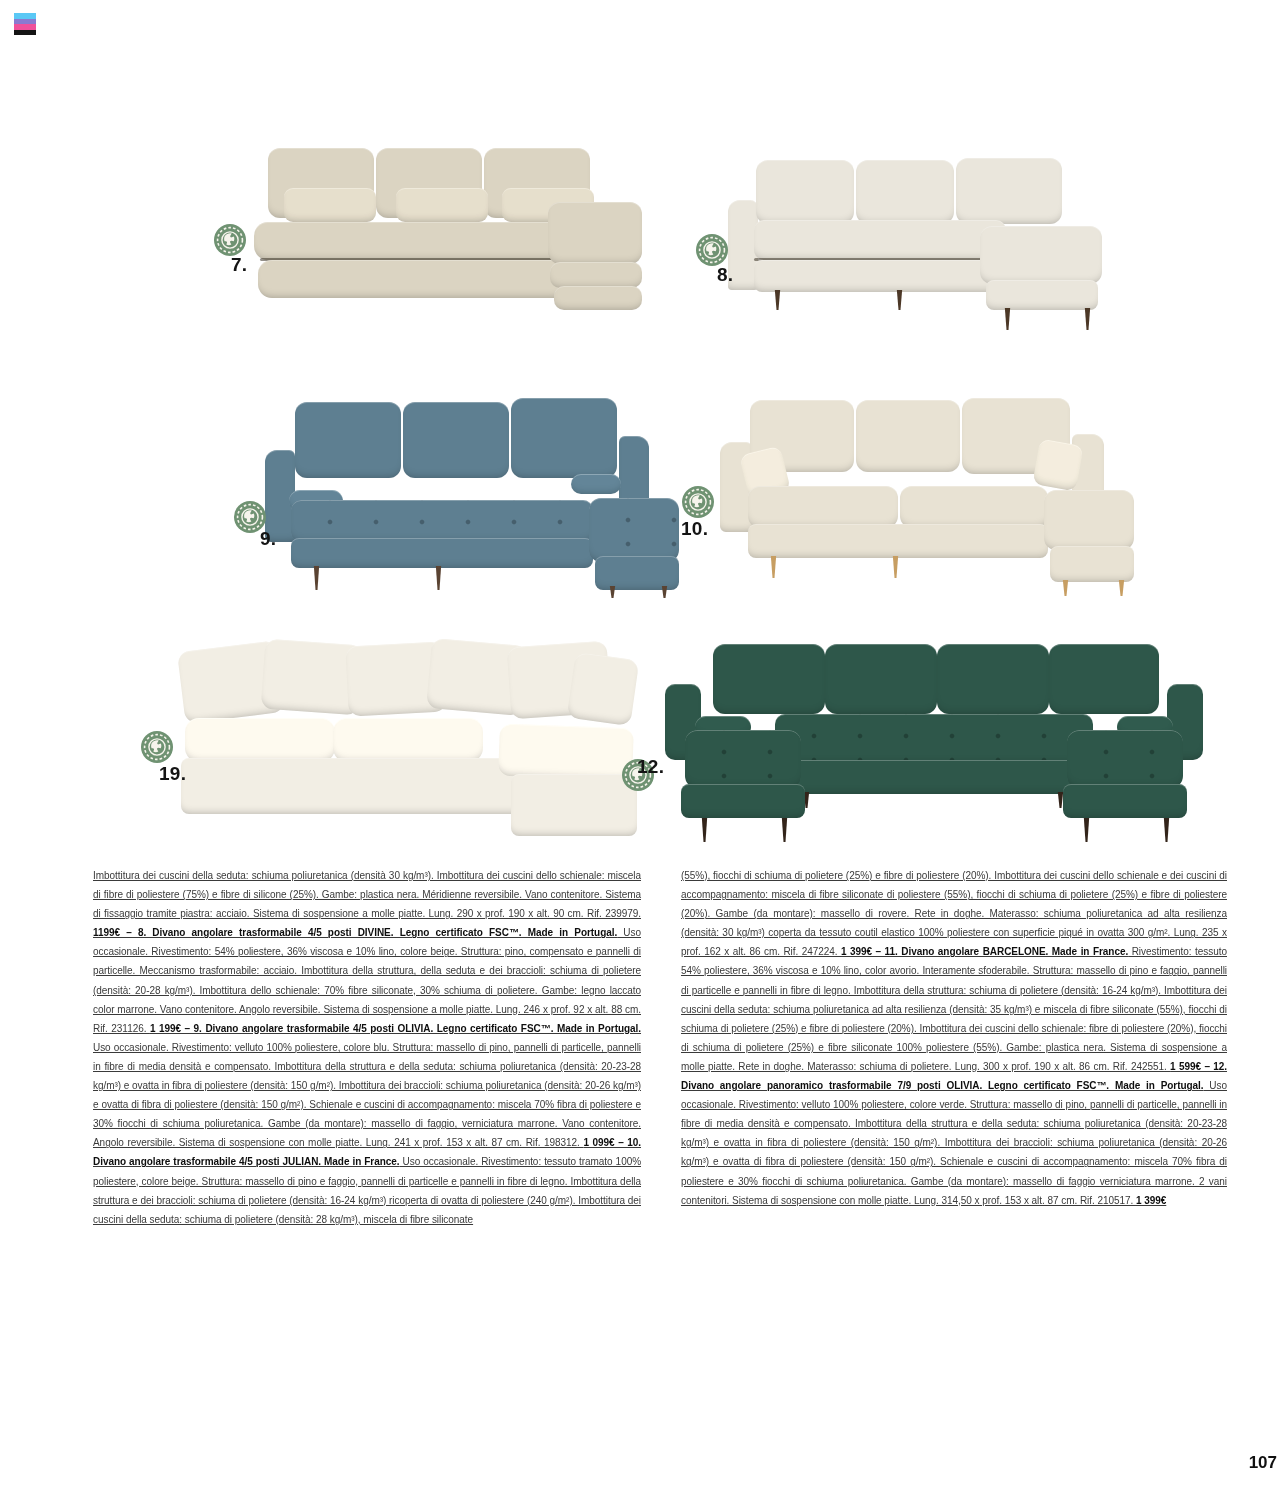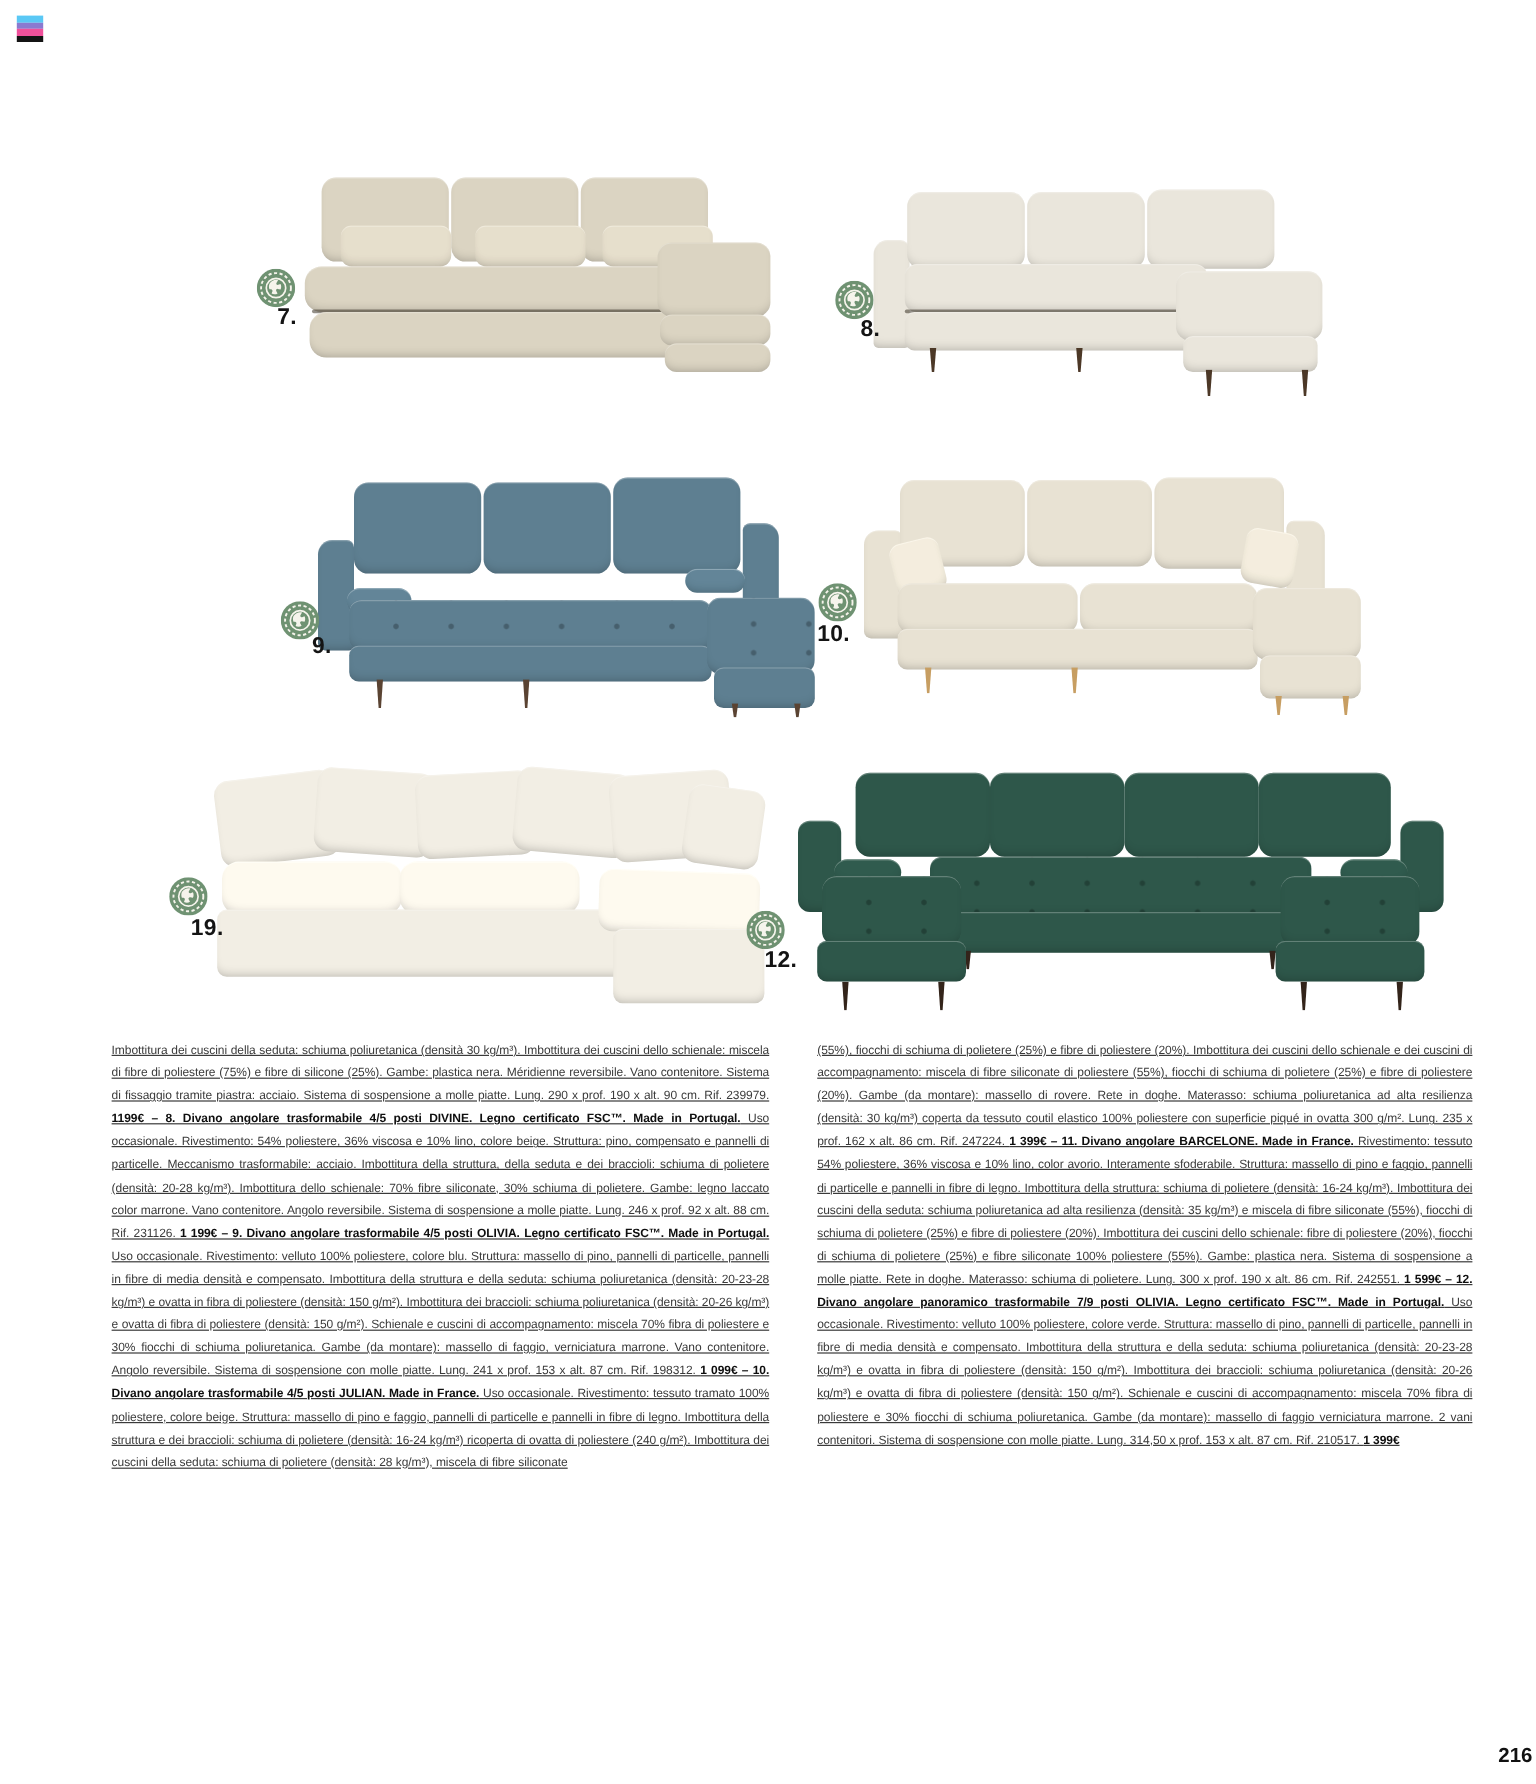--- a/index.html
+++ b/index.html
@@ -135,21 +135,21 @@
   .p12 .lg2{left:128px;top:176px;height:24px;}
   .p12 .lg3{left:430px;top:176px;height:24px;}
   .p12 .lg4{left:510px;top:176px;height:24px;}
 
   
   .eco7{left:214px;top:224px;} .num7{left:231px;top:254px;}
   .eco8{left:696px;top:234px;} .num8{left:717px;top:264px;}
   .eco9{left:234px;top:501px;} .num9{left:260px;top:528px;}
   .eco10{left:682px;top:486px;} .num10{left:681px;top:518px;}
   .eco11{left:141px;top:731px;} .num11{left:159px;top:763px;}
-  .eco12{left:622px;top:759px;} .num12{left:637px;top:790px;}
+  .eco12{left:622px;top:759px;} .num12{left:637px;top:756px;}
 
   .colL{left:93px;top:866px;}
   .colR{left:681px;top:866px;width:546px;}
 </style>
 </head>
 <body>
 
 <div class="page">
 
   <div class="regmark">
@@ -320,15 +320,15 @@
       <circle cx="17" cy="17" r="17" fill="var(--eco)"></circle>
       <circle cx="17" cy="17" r="13.2" fill="none" stroke="#f6f4ec" stroke-width="1.7" stroke-dasharray="2.8 2.2"></circle>
       <circle cx="17" cy="17" r="8.6" fill="none" stroke="#f6f4ec" stroke-width="1.5"></circle>
       <path d="M11.2 13.2c1.8-2.8 5.4-4 7.6-3.1l-1.4 2.4c-.5 1 .4 2.1 1.5 1.7l2.1-.8c.8 1.5.8 3.4 0 4.9l-2.4-.5c-1-.2-1.9.8-1.4 1.8l1.2 2.2c-1.5 1-3.8 1-5.3.1l.7-1.9c.3-.9-.3-1.8-1.2-1.8h-1.4c-.6-1.5-.6-3.4 0-5z" fill="#f6f4ec"></path>
     </svg>
   <div class="pnum num12">12.</div>
 
   <div class="col colL"><span>Imbottitura dei cuscini della seduta: schiuma poliuretanica (densità 30 kg/m³). Imbottitura dei cuscini dello schienale: miscela di fibre di poliestere (75%) e fibre di silicone (25%). Gambe: plastica nera. Méridienne reversibile. Vano contenitore. Sistema di fissaggio tramite piastra: acciaio. Sistema di sospensione a molle piatte. Lung. 290 x prof. 190 x alt. 90 cm. Rif. 239979. </span><span class="b">1199€ – 8. Divano angolare trasformabile 4/5 posti DIVINE. Legno certificato FSC™. Made in Portugal.</span><span> Uso occasionale. Rivestimento: 54% poliestere, 36% viscosa e 10% lino, colore beige. Struttura: pino, compensato e pannelli di particelle. Meccanismo trasformabile: acciaio. Imbottitura della struttura, della seduta e dei braccioli: schiuma di polietere (densità: 20-28 kg/m³). Imbottitura dello schienale: 70% fibre siliconate, 30% schiuma di polietere. Gambe: legno laccato color marrone. Vano contenitore. Angolo reversibile. Sistema di sospensione a molle piatte. Lung. 246 x prof. 92 x alt. 88 cm. Rif. 231126. </span><span class="b">1 199€ – 9. Divano angolare trasformabile 4/5 posti OLIVIA. Legno certificato FSC™. Made in Portugal.</span><span> Uso occasionale. Rivestimento: velluto 100% poliestere, colore blu. Struttura: massello di pino, pannelli di particelle, pannelli in fibre di media densità e compensato. Imbottitura della struttura e della seduta: schiuma poliuretanica (densità: 20-23-28 kg/m³) e ovatta in fibra di poliestere (densità: 150 g/m²). Imbottitura dei braccioli: schiuma poliuretanica (densità: 20-26 kg/m³) e ovatta di fibra di poliestere (densità: 150 g/m²). Schienale e cuscini di accompagnamento: miscela 70% fibra di poliestere e 30% fiocchi di schiuma poliuretanica. Gambe (da montare): massello di faggio, verniciatura marrone. Vano contenitore. Angolo reversibile. Sistema di sospensione con molle piatte. Lung. 241 x prof. 153 x alt. 87 cm. Rif. 198312. </span><span class="b">1 099€ – 10. Divano angolare trasformabile 4/5 posti JULIAN. Made in France.</span><span> Uso occasionale. Rivestimento: tessuto tramato 100% poliestere, colore beige. Struttura: massello di pino e faggio, pannelli di particelle e pannelli in fibre di legno. Imbottitura della struttura e dei braccioli: schiuma di polietere (densità: 16-24 kg/m³) ricoperta di ovatta di poliestere (240 g/m²). Imbottitura dei cuscini della seduta: schiuma di polietere (densità: 28 kg/m³), miscela di fibre siliconate</span></div>
   <div class="col colR"><span>(55%), fiocchi di schiuma di polietere (25%) e fibre di poliestere (20%). Imbottitura dei cuscini dello schienale e dei cuscini di accompagnamento: miscela di fibre siliconate di poliestere (55%), fiocchi di schiuma di polietere (25%) e fibre di poliestere (20%). Gambe (da montare): massello di rovere. Rete in doghe. Materasso: schiuma poliuretanica ad alta resilienza (densità: 30 kg/m³) coperta da tessuto coutil elastico 100% poliestere con superficie piqué in ovatta 300 g/m². Lung. 235 x prof. 162 x alt. 86 cm. Rif. 247224. </span><span class="b">1 399€ – 11. Divano angolare BARCELONE. Made in France.</span><span> Rivestimento: tessuto 54% poliestere, 36% viscosa e 10% lino, color avorio. Interamente sfoderabile. Struttura: massello di pino e faggio, pannelli di particelle e pannelli in fibre di legno. Imbottitura della struttura: schiuma di polietere (densità: 16-24 kg/m³). Imbottitura dei cuscini della seduta: schiuma poliuretanica ad alta resilienza (densità: 35 kg/m³) e miscela di fibre siliconate (55%), fiocchi di schiuma di polietere (25%) e fibre di poliestere (20%). Imbottitura dei cuscini dello schienale: fibre di poliestere (20%), fiocchi di schiuma di polietere (25%) e fibre siliconate 100% poliestere (55%). Gambe: plastica nera. Sistema di sospensione a molle piatte. Rete in doghe. Materasso: schiuma di polietere. Lung. 300 x prof. 190 x alt. 86 cm. Rif. 242551. </span><span class="b">1 599€ – 12. Divano angolare panoramico trasformabile 7/9 posti OLIVIA. Legno certificato FSC™. Made in Portugal.</span><span> Uso occasionale. Rivestimento: velluto 100% poliestere, colore verde. Struttura: massello di pino, pannelli di particelle, pannelli in fibre di media densità e compensato. Imbottitura della struttura e della seduta: schiuma poliuretanica (densità: 20-23-28 kg/m³) e ovatta in fibra di poliestere (densità: 150 g/m²). Imbottitura dei braccioli: schiuma poliuretanica (densità: 20-26 kg/m³) e ovatta di fibra di poliestere (densità: 150 g/m²). Schienale e cuscini di accompagnamento: miscela 70% fibra di poliestere e 30% fiocchi di schiuma poliuretanica. Gambe (da montare): massello di faggio verniciatura marrone. 2 vani contenitori. Sistema di sospensione con molle piatte. Lung. 314,50 x prof. 153 x alt. 87 cm. Rif. 210517. </span><span class="b">1 399€</span></div>
 
-  <div class="pageno">216</div>
+  <div class="pageno">107</div>
 
 </div>
 
 </body></html>

